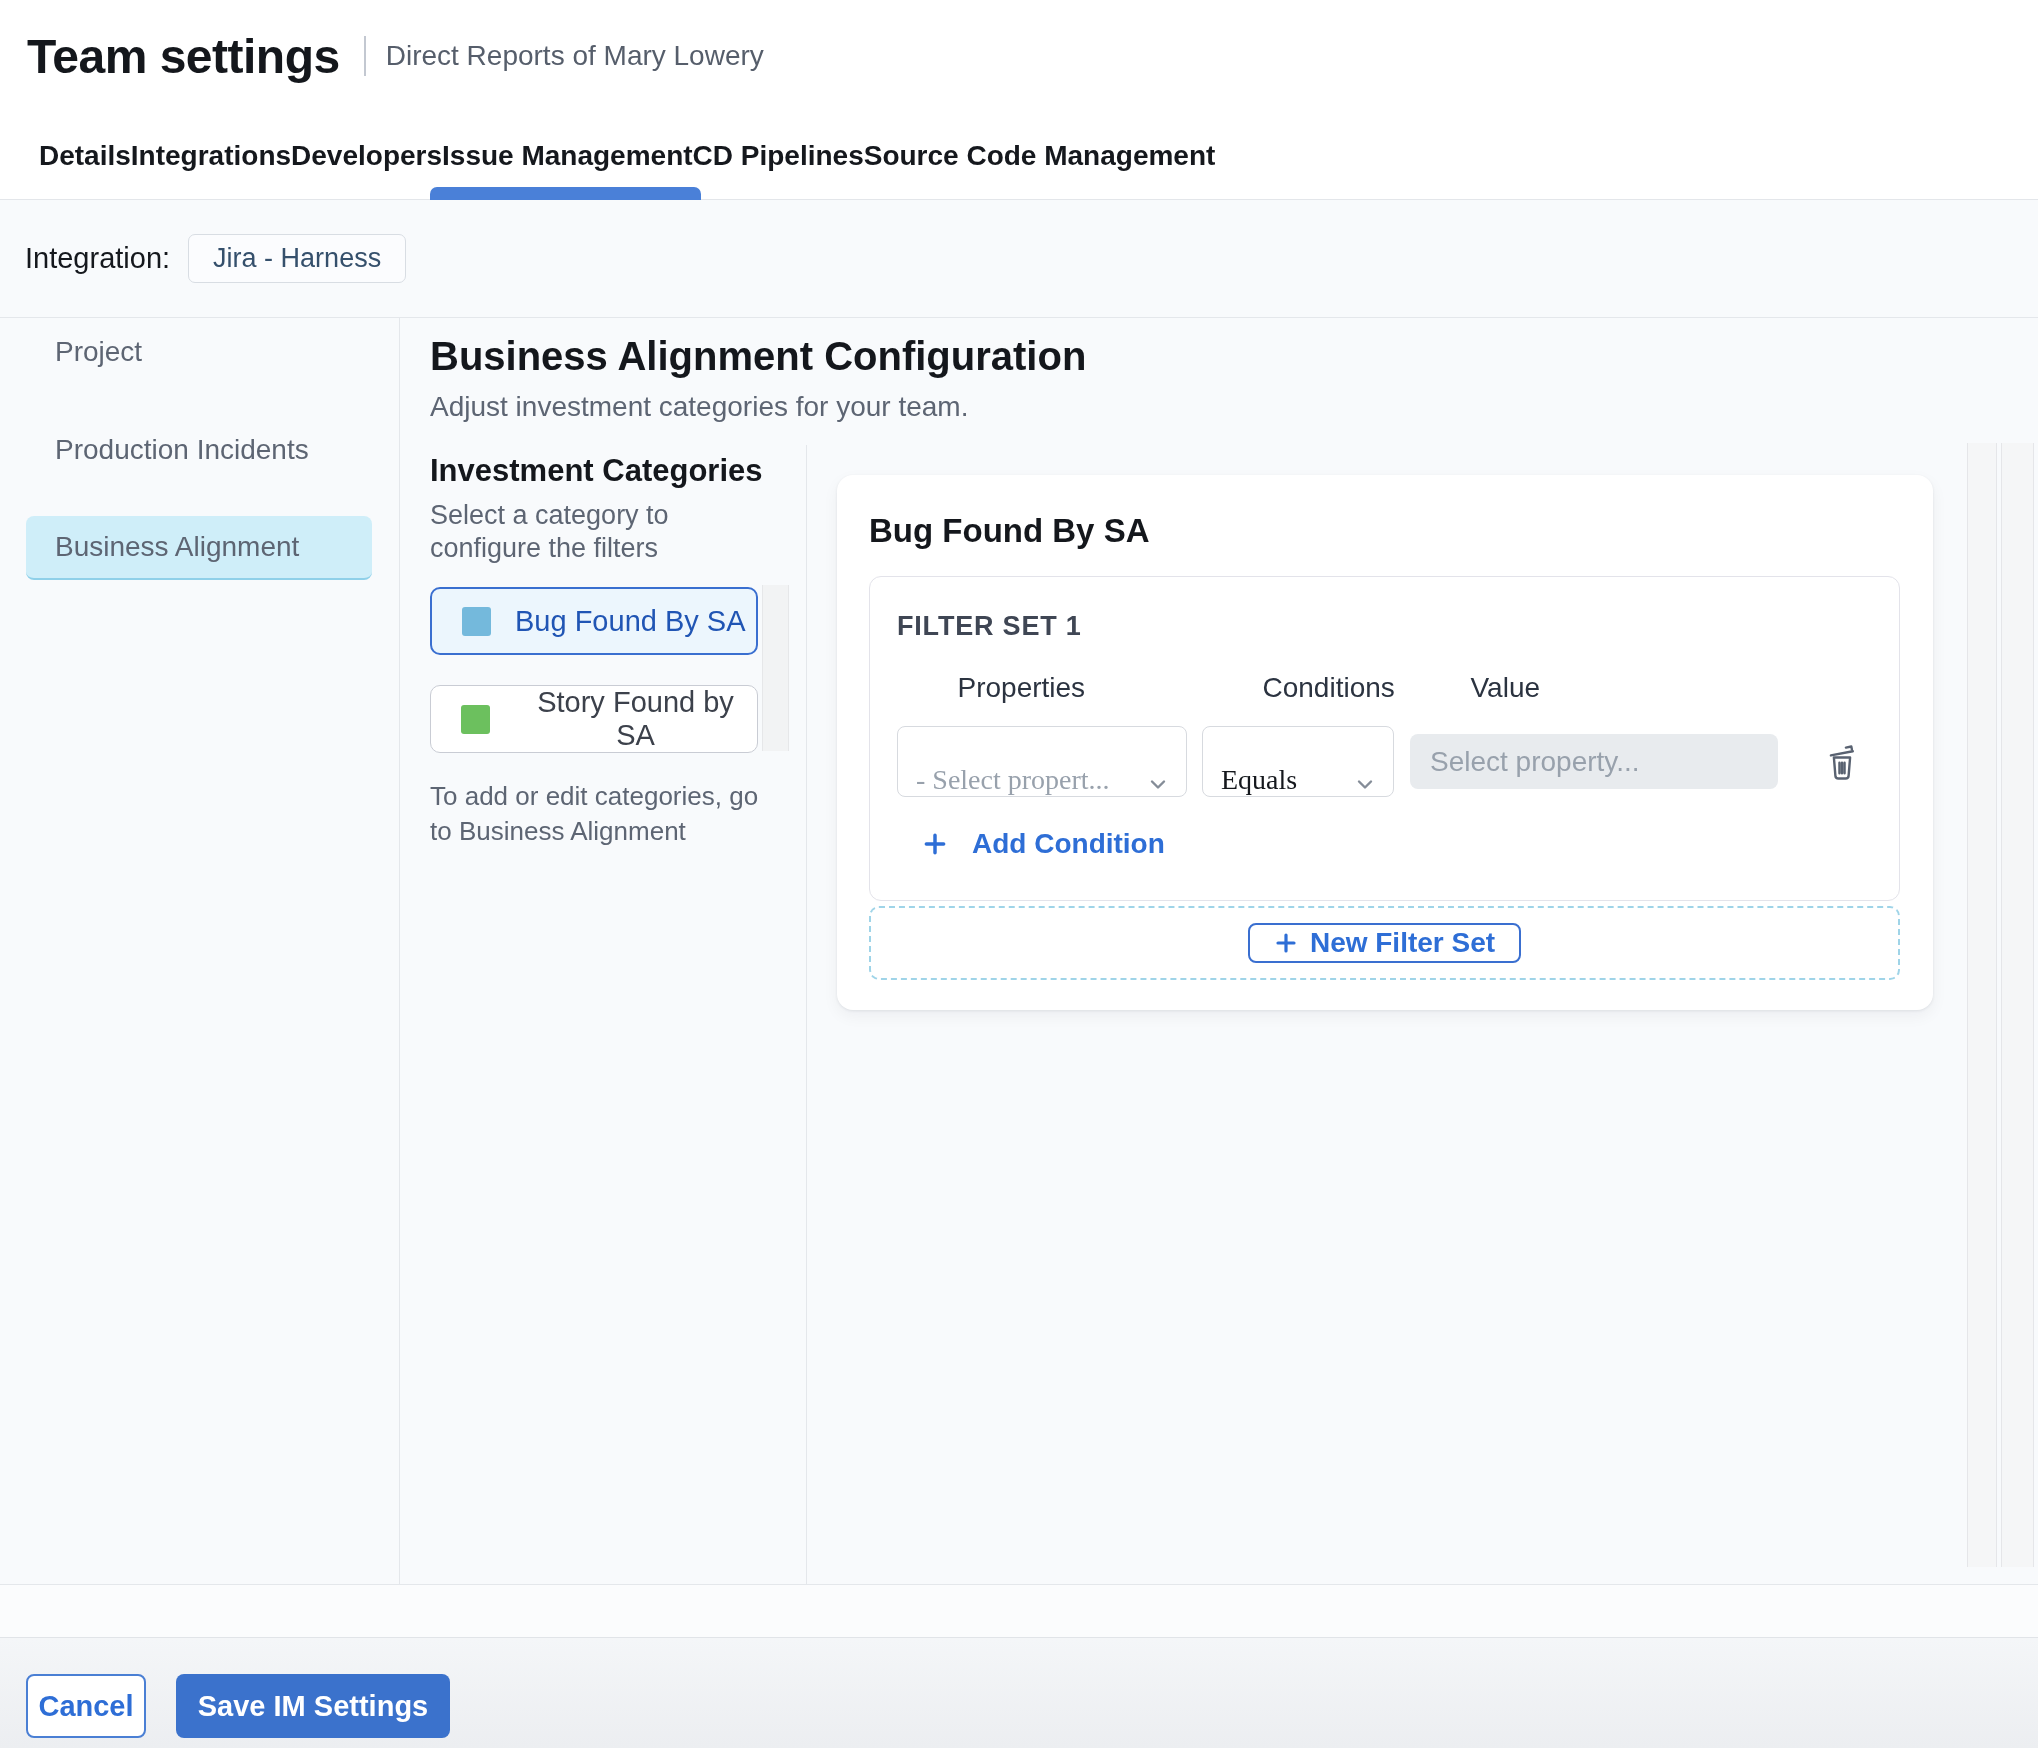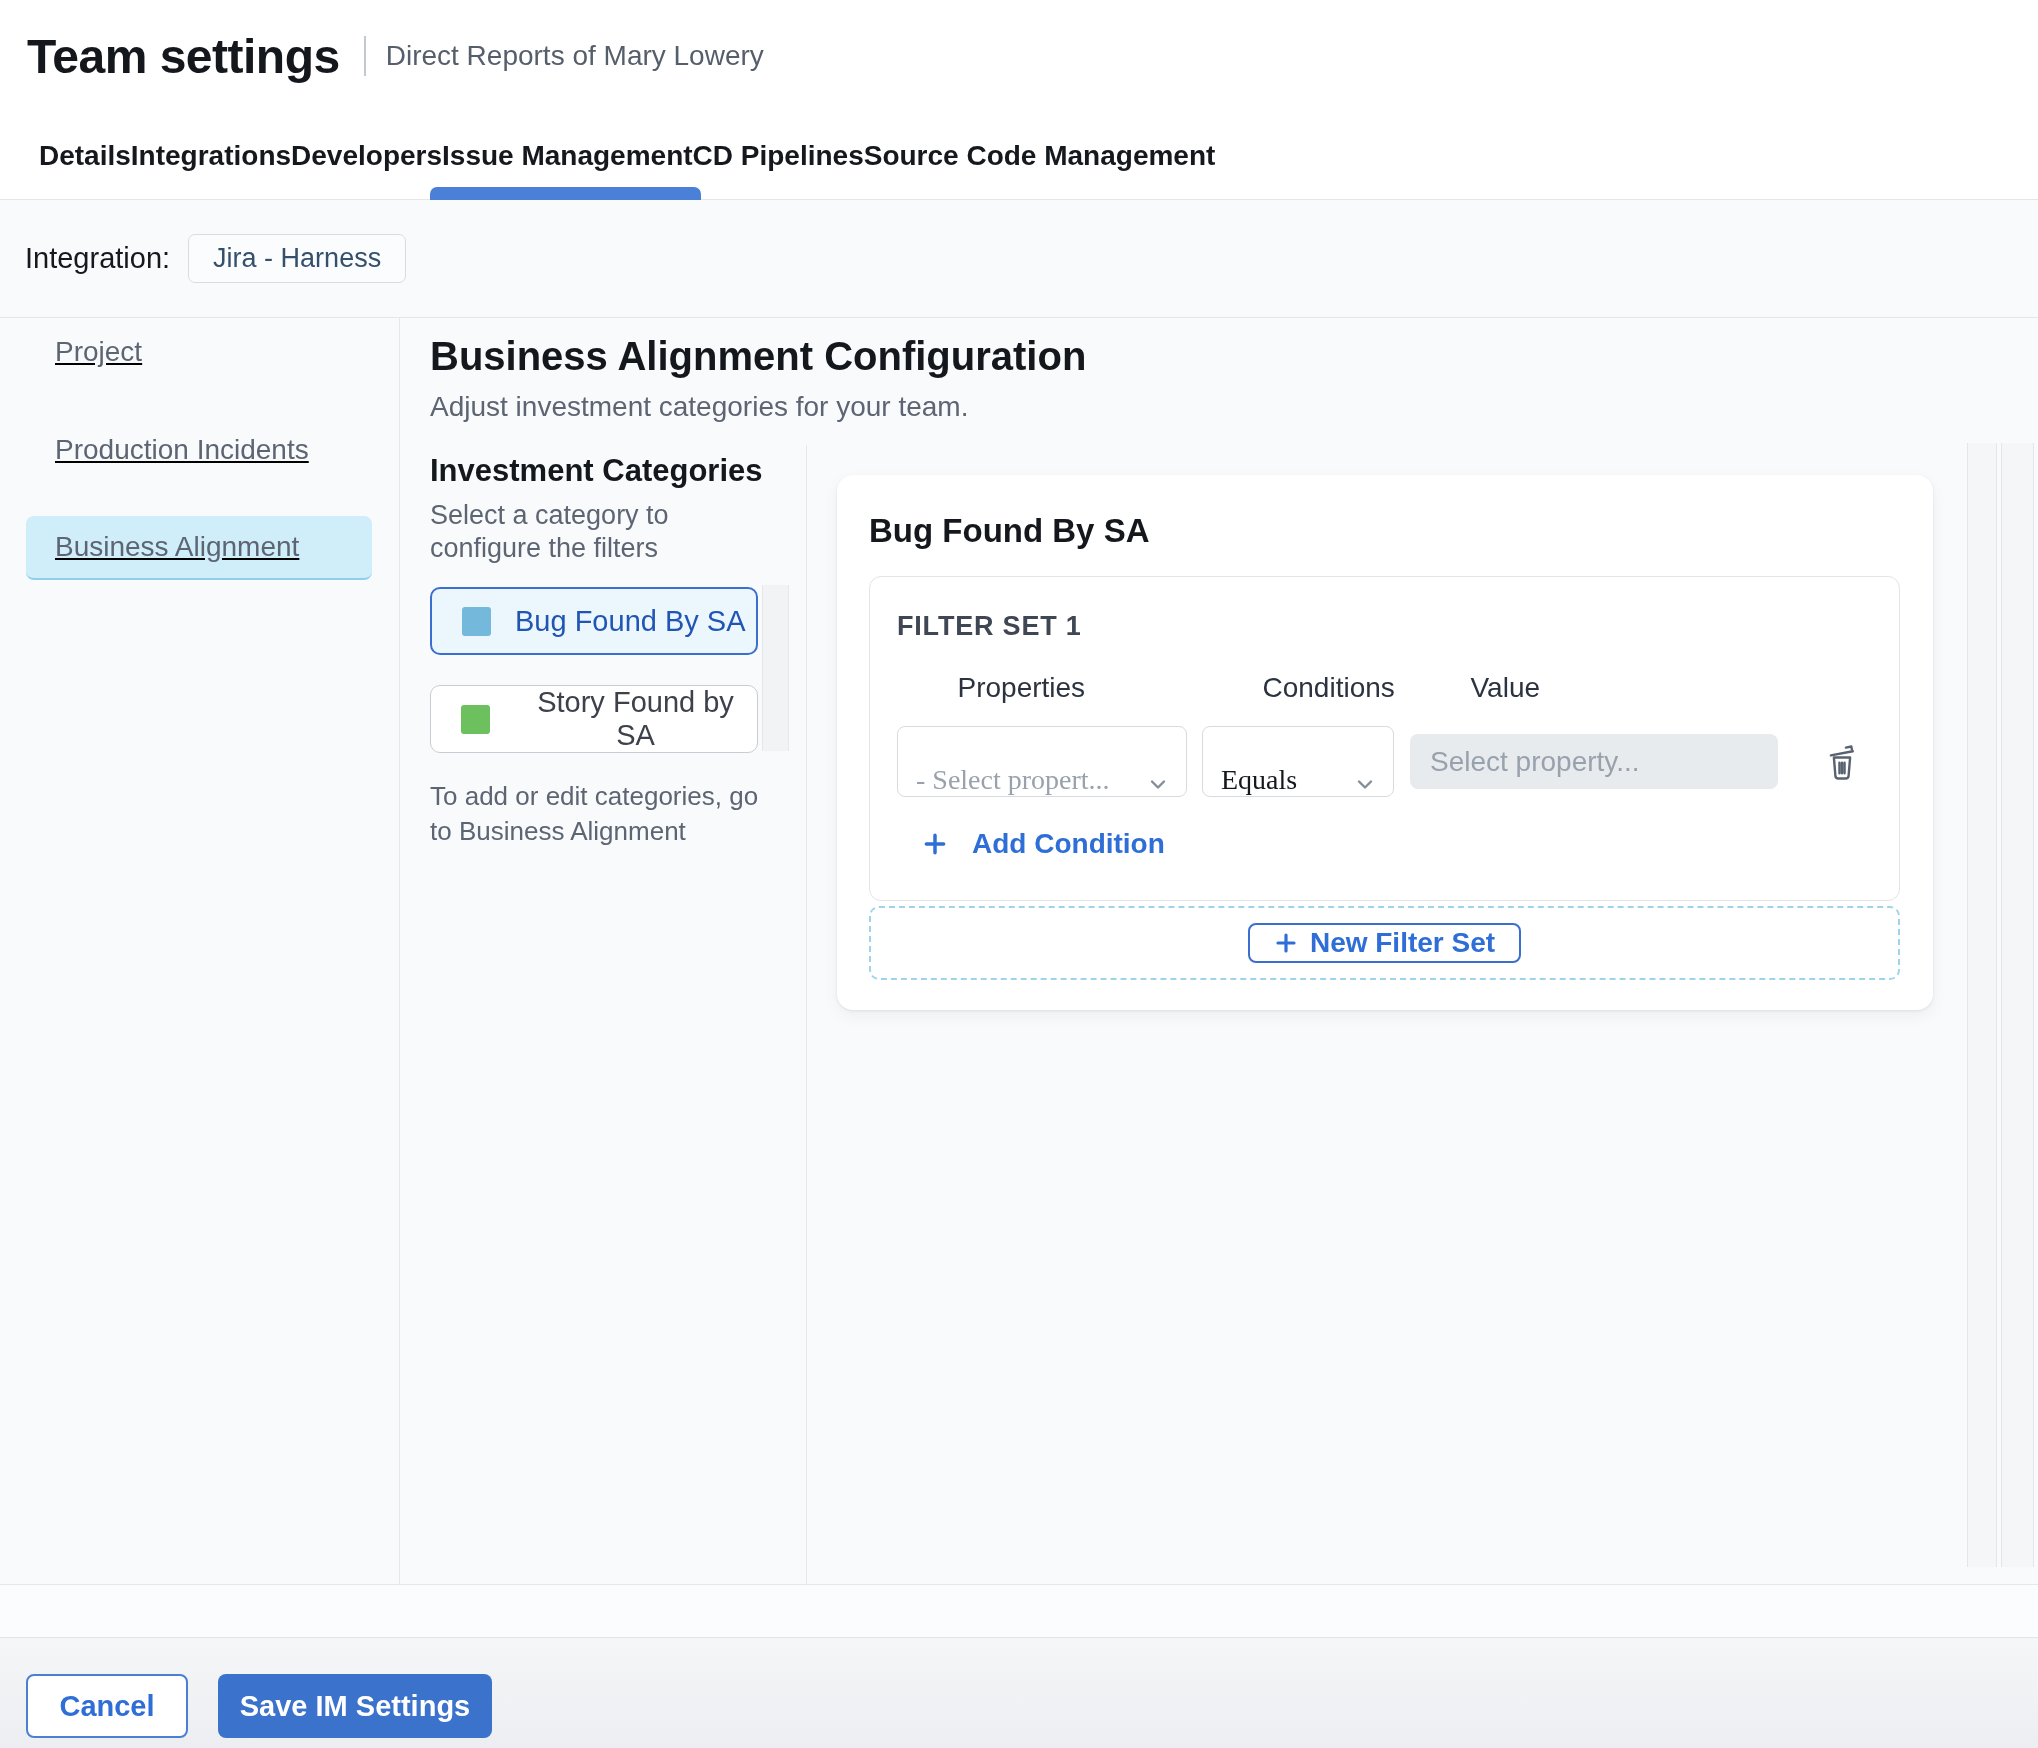--- a/index.html
+++ b/index.html
@@ -27,21 +27,21 @@
   .integration-row { height:118px; display:flex; align-items:center; padding-left:25px;
     border-bottom:1px solid #e4e7eb; }
   .int-label { font-size:29px; color:#15181d; }
   .int-badge { margin-left:18px; height:49px; display:inline-flex; align-items:center;
     padding:0 24px; border:1px solid #d8dde3; border-radius:7px; background:#fbfcfe;
     font-size:27px; color:#35506c; cursor:pointer; }
 
   .body-row { height:1267px; display:flex; border-bottom:1px solid #e4e7eb; }
 
   
-  .sidebar { width:400px; flex:0 0 400px; border-right:1px solid #e4e7eb; padding-top:2px;text-decoration:underline; }
+  .sidebar { width:400px; flex:0 0 400px; border-right:1px solid #e4e7eb; padding-top:2px; }
   .nav-item { width:346px; height:64px; margin:0 0 34px 26px; display:flex; align-items:center;
     padding-left:29px; font-size:28px; color:#5d6573; border-radius:8px; cursor:pointer; }
   .nav-item.selected { background:#cfeef9; border-bottom:2px solid #8fd0e9; }
 
   
   .main { flex:1; display:flex; flex-direction:column; min-width:0; }
   .main-title { margin:14px 0 0 30px; font-size:40px; line-height:48px; font-weight:800; color:#14171c; }
   .main-subtitle { margin:12px 0 0 30px; font-size:28px; line-height:30px; color:#5d6573; }
   .cols { display:flex; flex:1; margin-top:23px; }
 
@@ -98,21 +98,21 @@
   
   .v-track { position:absolute; top:443px; height:1124px; background:#f5f6f7;
     border-left:1px solid #e5e6e9; border-right:1px solid #e5e6e9; cursor:pointer; }
   .v-track.outer { left:1967px; width:30px; }
   .v-track.inner { left:2001px; width:33px; }
 
   
   .spacer { height:52px; background:#fbfcfd; }
   .footer { height:111px; background:linear-gradient(#f4f6f8,#eceef1);
     border-top:1px solid #e1e4e8; padding:36px 0 0 26px; display:flex; align-items:flex-start; }
-  .btn-cancel { width:162px; height:64px; background:#ffffff; border:2px solid #4a7fd4;
+  .btn-cancel { width:120px; height:64px; background:#ffffff; border:2px solid #4a7fd4;
     border-radius:8px; font-size:29px; font-weight:700; color:#2e6ed6; cursor:pointer;
     font-family:inherit; }
   .btn-save { width:274px; height:64px; margin-left:30px; background:#3b72cc; border:none;
     border-radius:8px; font-size:29px; font-weight:700; color:#ffffff; cursor:pointer;
     font-family:inherit; }
 </style>
 </head>
 <body>
 
 <div class="page">

